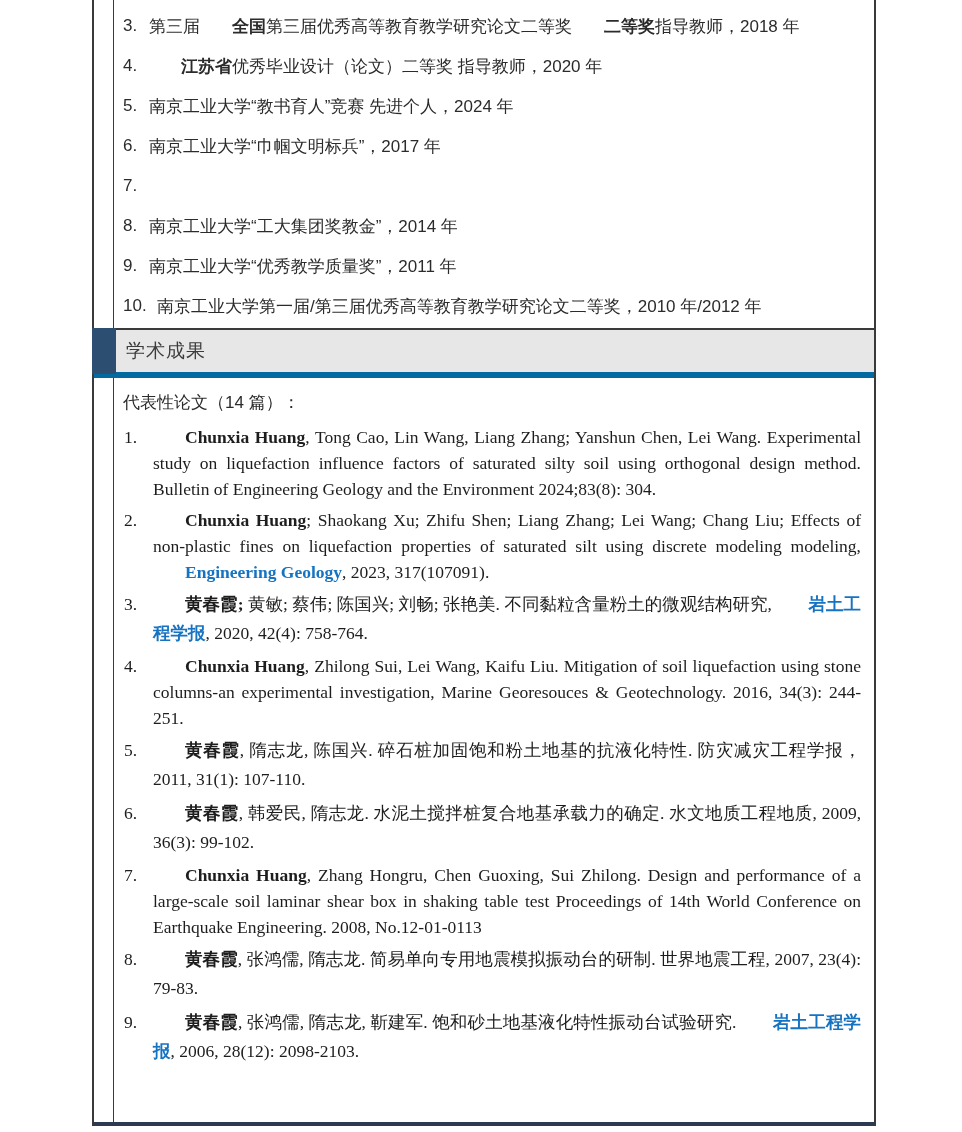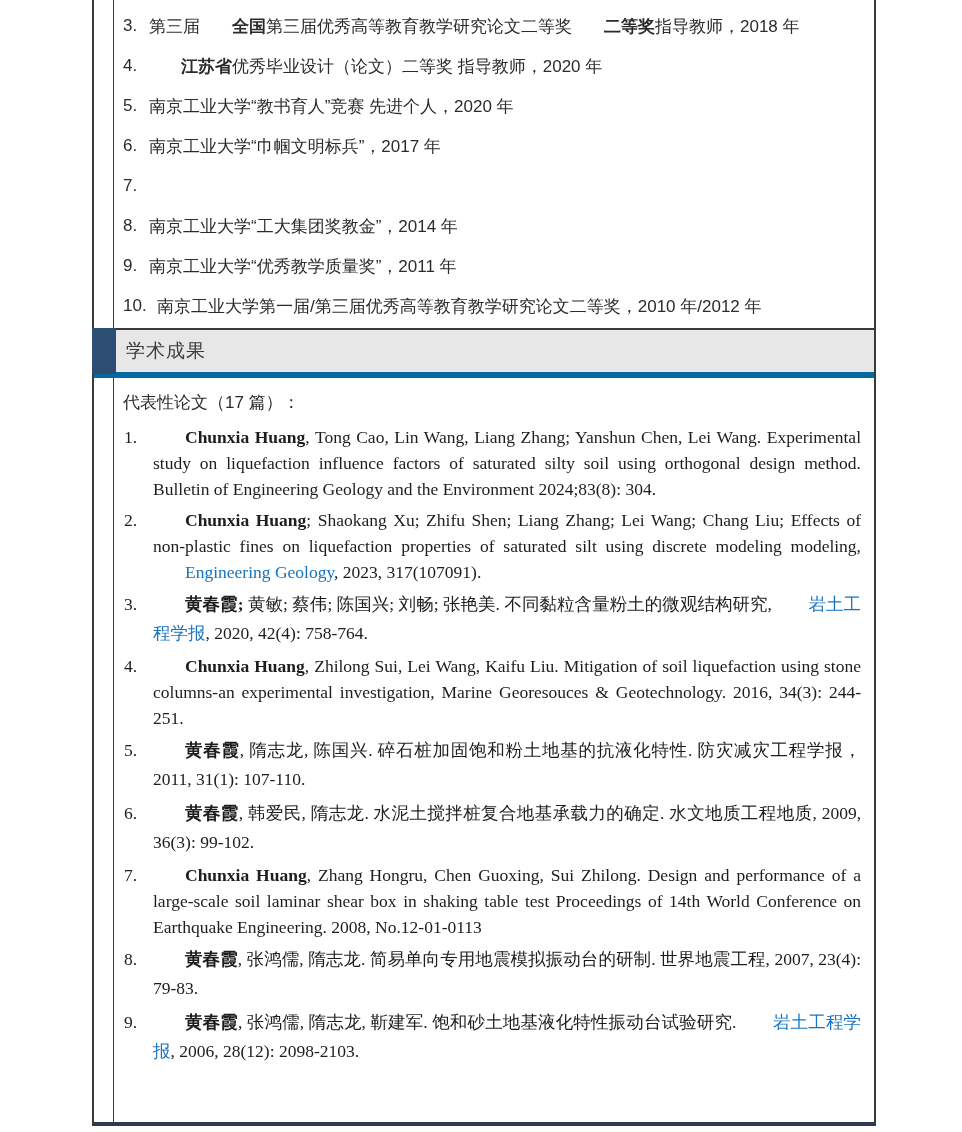--- a/index.html
+++ b/index.html
@@ -30,41 +30,41 @@
   .row-pubs{display:flex;flex:1;box-sizing:border-box;overflow:hidden;}
   .pubs-cell{flex:1;padding:12px 13px 0 9px;box-sizing:border-box;overflow:hidden;
     font-family:"Liberation Serif","DejaVu Serif",serif;color:#1d1d1d;}
   .pubs-intro{font-size:17px;line-height:26px;margin-bottom:8px;color:#2b2b2b;
     font-family:"Liberation Sans","DejaVu Sans",sans-serif;}
   .pub{position:relative;padding-left:30px;margin-bottom:5px;text-align:justify;font-size:17.5px;}
   .pub.en{line-height:26px;}
   .pub.cn{line-height:29px;}
   .pub .num{position:absolute;left:1px;top:0;}
   .b{font-weight:bold;margin-left:32px;}
-  .blue{color:#1673c1;font-weight:normal;}
+  .blue{color:#1673c1;font-weight:bold;}
 </style>
 </head>
 <body>
 
 <div class="profile-table">
 
   <div class="row-awards">
     <div class="gutter"></div>
     <div class="awards-cell">
         <div class="award">
           <span class="num">3.</span>
           <span><span>第三届</span><span class="b">全国</span><span>第三届优秀高等教育教学研究论文二等奖</span><span class="b">二等奖</span><span>指导教师，2018 年</span></span>
         </div>
         <div class="award">
           <span class="num">4.</span>
           <span><span class="b">江苏省</span><span>优秀毕业设计（论文）二等奖 指导教师，2020 年</span></span>
         </div>
         <div class="award">
           <span class="num">5.</span>
-          <span><span>南京工业大学“教书育人”竞赛 先进个人，2020 年</span></span>
+          <span><span>南京工业大学“教书育人”竞赛 先进个人，2024 年</span></span>
         </div>
         <div class="award">
           <span class="num">6.</span>
           <span><span>南京工业大学“巾帼文明标兵”，2017 年</span></span>
         </div>
         <div class="award">
           <span class="num">7.</span>
         </div>
         <div class="award">
           <span class="num">8.</span>
@@ -84,21 +84,21 @@
   <div class="row-header">
     <div class="header-accent"></div>
     <div class="header-cell">
       <span>学术成果</span>
     </div>
   </div>
 
   <div class="row-pubs">
     <div class="gutter"></div>
     <div class="pubs-cell">
-      <div class="pubs-intro">代表性论文（17 篇）：</div>
+      <div class="pubs-intro">代表性论文（14 篇）：</div>
       <div id="pubs-list">
           <div class="pub en"><span class="num">1.</span><span class="b">Chunxia Huang</span><span>, Tong Cao, Lin Wang, Liang Zhang; Yanshun Chen, Lei Wang. Experimental study on liquefaction influence factors of saturated silty soil using orthogonal design method. Bulletin of Engineering Geology and the Environment 2024;83(8): 304.</span></div>
           <div class="pub en"><span class="num">2.</span><span class="b">Chunxia Huang</span><span>; Shaokang Xu; Zhifu Shen; Liang Zhang; Lei Wang; Chang Liu; Effects of non-plastic fines on liquefaction properties of saturated silt using discrete modeling modeling, </span><span class="b blue">Engineering Geology</span><span>, 2023, 317(107091).</span></div>
           <div class="pub cn"><span class="num">3.</span><span class="b">黄春霞;</span><span> 黄敏; 蔡伟; 陈国兴; 刘畅; 张艳美. 不同黏粒含量粉土的微观结构研究, </span><span class="b blue">岩土工程学报</span><span>, 2020, 42(4): 758-764.</span></div>
           <div class="pub en"><span class="num">4.</span><span class="b">Chunxia Huang</span><span>, Zhilong Sui, Lei Wang, Kaifu Liu. Mitigation of soil liquefaction using stone columns-an experimental investigation, Marine Georesouces &amp; Geotechnology. 2016, 34(3): 244-251.</span></div>
           <div class="pub cn"><span class="num">5.</span><span class="b">黄春霞</span><span>, 隋志龙, 陈国兴. 碎石桩加固饱和粉土地基的抗液化特性. 防灾减灾工程学报，2011, 31(1): 107-110.</span></div>
           <div class="pub cn"><span class="num">6.</span><span class="b">黄春霞</span><span>, 韩爱民, 隋志龙. 水泥土搅拌桩复合地基承载力的确定. 水文地质工程地质, 2009, 36(3): 99-102.</span></div>
           <div class="pub en"><span class="num">7.</span><span class="b">Chunxia Huang</span><span>, Zhang Hongru, Chen Guoxing, Sui Zhilong. Design and performance of a large-scale soil laminar shear box in shaking table test Proceedings of 14th World Conference on Earthquake Engineering. 2008, No.12-01-0113</span></div>
           <div class="pub cn"><span class="num">8.</span><span class="b">黄春霞</span><span>, 张鸿儒, 隋志龙. 简易单向专用地震模拟振动台的研制. 世界地震工程, 2007, 23(4): 79-83.</span></div>
           <div class="pub cn"><span class="num">9.</span><span class="b">黄春霞</span><span>, 张鸿儒, 隋志龙, 靳建军. 饱和砂土地基液化特性振动台试验研究. </span><span class="b blue">岩土工程学报</span><span>, 2006, 28(12): 2098-2103.</span></div>

